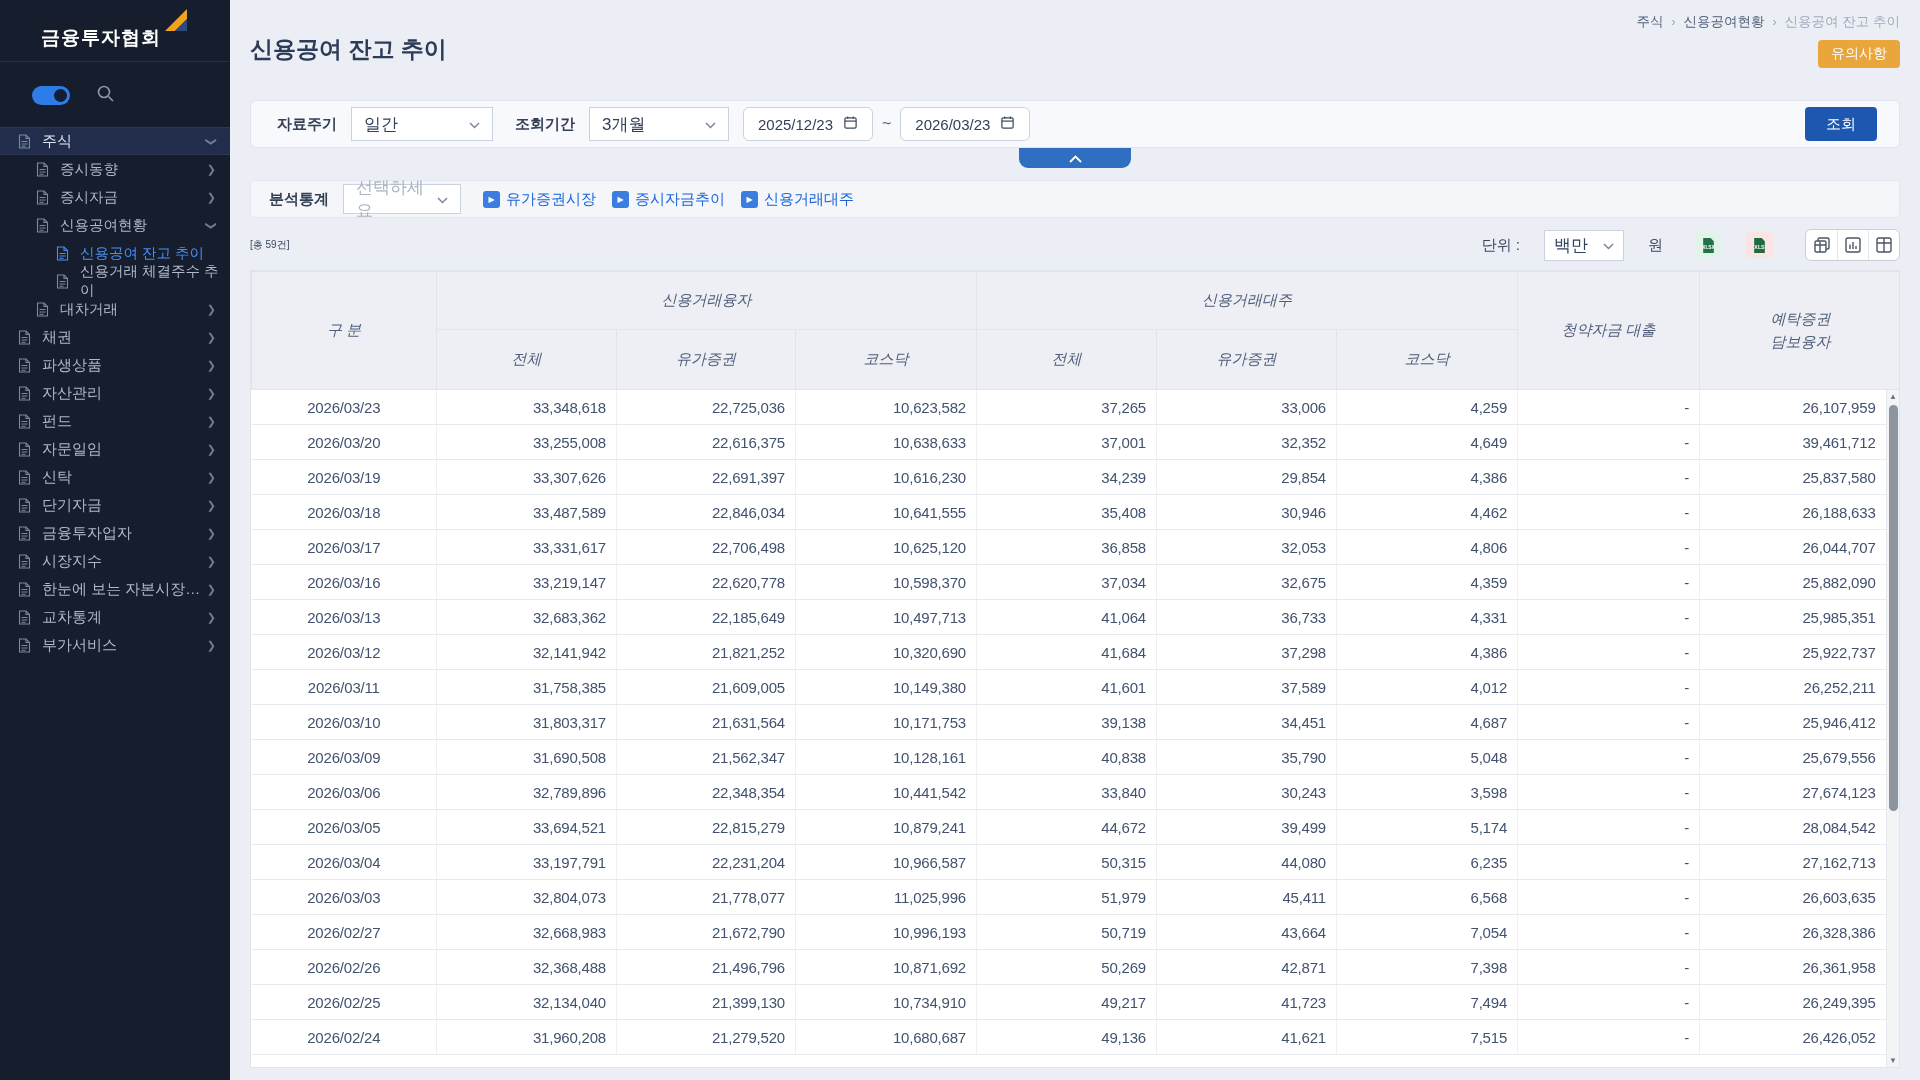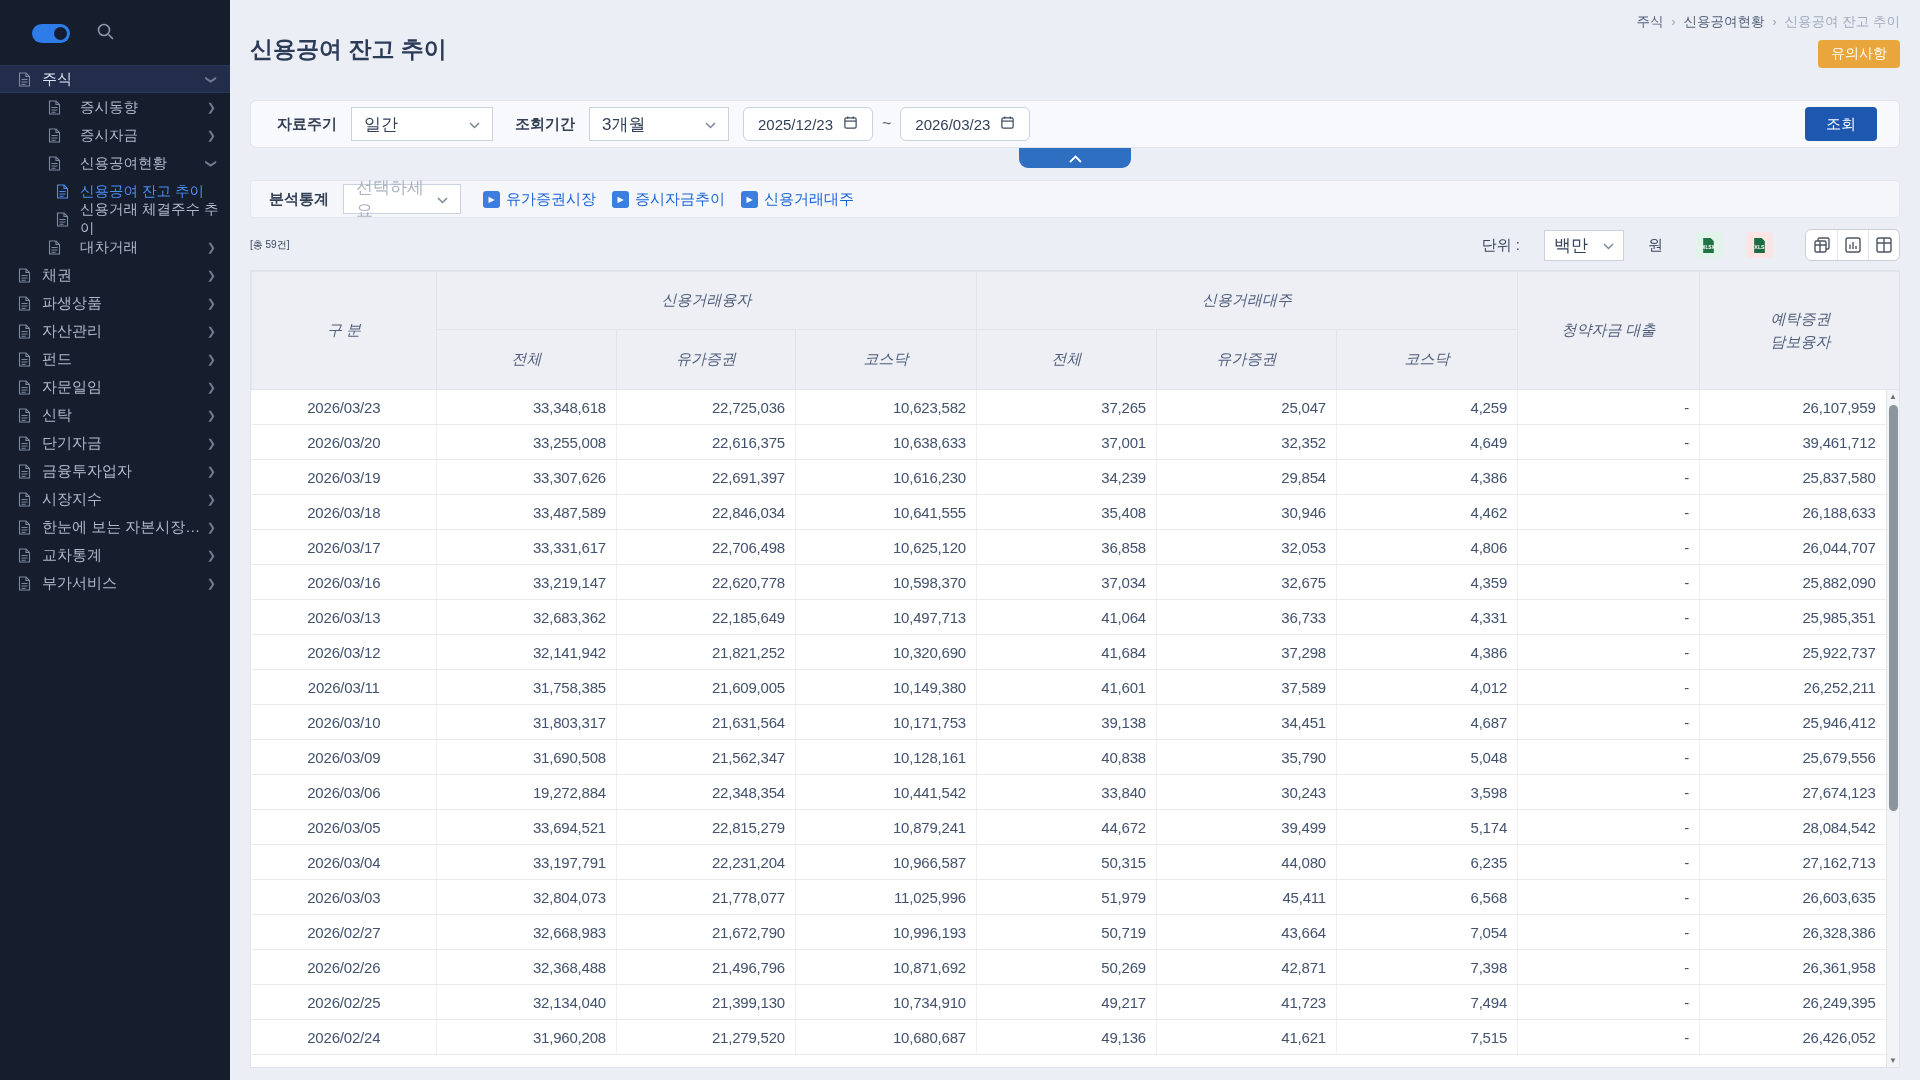--- a/index.html
+++ b/index.html
@@ -15,21 +15,21 @@
   .side-tools { display:flex; align-items:center; gap:26px; padding:22px 0 6px 32px; }
   .toggle { width:38px; height:19px; background:#2e7ce8; border-radius:10px; position:relative; cursor:pointer; }
   .toggle .knob { position:absolute; right:3px; top:3px; width:13px; height:13px; background:#141d33; border-radius:50%; }
   .nav { margin-top:14px; }
   .nav-item { height:28px; display:flex; align-items:center; color:#aeb9cc; font-size:15px; cursor:pointer; position:relative; }
   .nav-item .doc-icon { display:inline-flex; color:#7d8aa0; margin-right:11px; }
   .nav-item .chev { position:absolute; right:14px; color:#6f7c92; font-size:11px; }
   .nav-item .chev.right { transform:rotate(0deg); }
   .nav-item .chev.down { transform:rotate(90deg); }
   .nav-item.lvl1 { padding-left:18px; }
-  .nav-item.lvl2 { padding-left:48px; font-size:14.5px;gap:8px; }
+  .nav-item.lvl2 { padding-left:36px; font-size:14.5px; }
   .nav-item.lvl3 { padding-left:56px; font-size:14.5px; }
   .nav-item.active { background:#212d4a; border-top:1px solid #2a3857; border-bottom:1px solid #2a3857; color:#dbe3f0; }
   .nav-item.selected, .nav-item.selected .doc-icon { color:#4b8ef5; }
 
   
   .main { position:relative; width:1690px; height:1080px; background:#ebeef4; }
   .breadcrumb { position:absolute; top:13px; right:20px; font-size:13.5px; color:#55627b; display:flex; gap:8px; align-items:center; }
   .breadcrumb .sep { color:#9aa4b6; font-size:12px; }
   .breadcrumb .current { color:#a3adbf; }
   .page-title { position:absolute; top:34px; left:20px; font-size:23px; font-weight:bold; color:#2c3b57; }
@@ -83,20 +83,29 @@
   .vscroll .arrow.up { top:0; }
   .vscroll .arrow.down { bottom:0; }
   .vscroll .thumb { position:absolute; left:1.5px; top:15px; width:9px; height:60%; background:#8c949f; border-radius:5px; cursor:pointer; }
 </style>
 </head>
 <body>
 
 <div class="app">
 
   <aside class="sidebar">
+    <div class="logo-row">
+      <span class="logo-text">금융투자협회</span>
+      <span class="logo-mark">
+        <svg width="26" height="26" viewBox="0 0 26 26">
+          <polygon points="2,24 24,2 24,12 12,24" fill="#f0a321"></polygon>
+          <polygon points="24,12 24,24 12,24" fill="#2b4a7f"></polygon>
+        </svg>
+      </span>
+    </div>
     <div class="side-tools">
       <span class="toggle">
           <span class="knob"></span>
         </span>
       <span>
         <svg width="19" height="19" viewBox="0 0 19 19" fill="none" stroke="#8d98ab" stroke-width="1.6">
           <circle cx="8" cy="8" r="5.5"></circle>
             <line x1="12.5" y1="12.5" x2="17" y2="17"></line>
         </svg>
       </span>
@@ -473,21 +482,21 @@
             <th>코스닥</th>
           </tr>
         </thead>
         <tbody>
             <tr>
               <td class="date">2026/03/23</td>
               <td class="num">33,348,618</td>
               <td class="num">22,725,036</td>
               <td class="num">10,623,582</td>
               <td class="num">37,265</td>
-              <td class="num">25,047</td>
+              <td class="num">33,006</td>
               <td class="num">4,259</td>
               <td class="num">-</td>
               <td class="num">26,107,959</td>
             </tr>
             <tr>
               <td class="date">2026/03/20</td>
               <td class="num">33,255,008</td>
               <td class="num">22,616,375</td>
               <td class="num">10,638,633</td>
               <td class="num">37,001</td>
@@ -590,21 +599,21 @@
               <td class="num">21,562,347</td>
               <td class="num">10,128,161</td>
               <td class="num">40,838</td>
               <td class="num">35,790</td>
               <td class="num">5,048</td>
               <td class="num">-</td>
               <td class="num">25,679,556</td>
             </tr>
             <tr>
               <td class="date">2026/03/06</td>
-              <td class="num">19,272,884</td>
+              <td class="num">32,789,896</td>
               <td class="num">22,348,354</td>
               <td class="num">10,441,542</td>
               <td class="num">33,840</td>
               <td class="num">30,243</td>
               <td class="num">3,598</td>
               <td class="num">-</td>
               <td class="num">27,674,123</td>
             </tr>
             <tr>
               <td class="date">2026/03/05</td>

